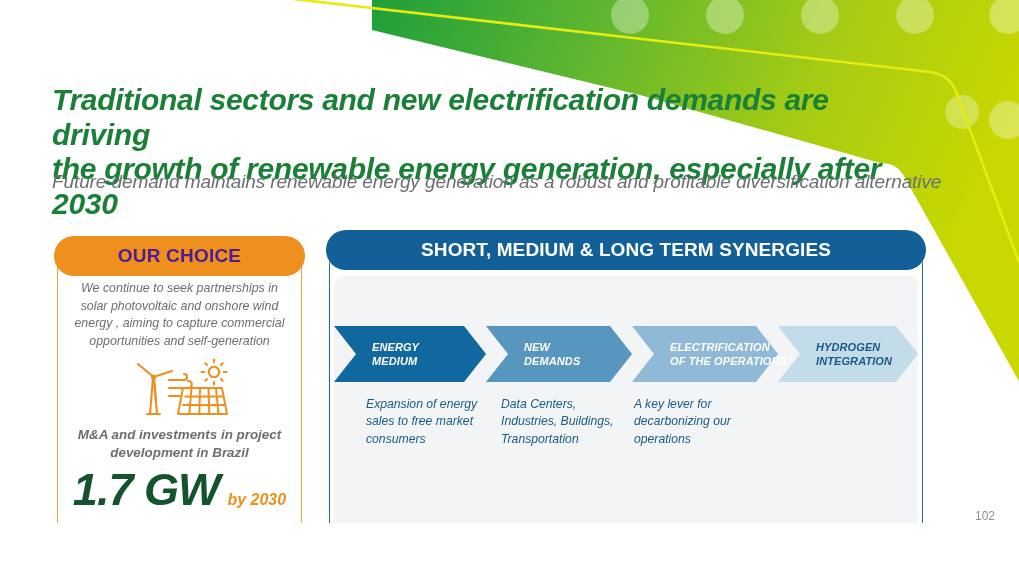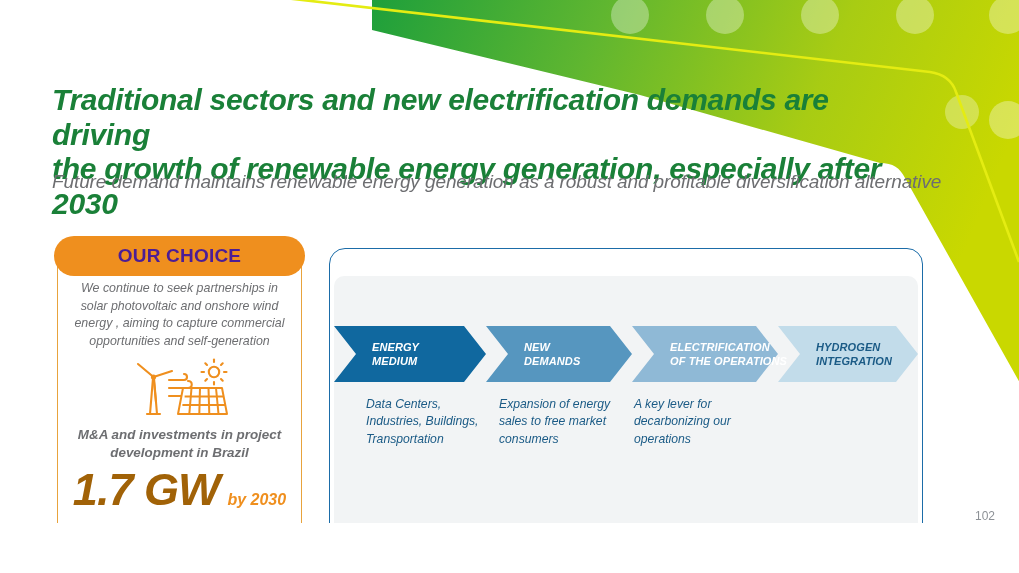--- a/index.html
+++ b/index.html
@@ -40,21 +40,21 @@
     line-height:1.42;padding:8px 12px 0 12px;
   }
   .icon-wrap{display:flex;justify-content:center;margin-top:8px;}
   .mna{
     font-size:13.4px;font-weight:bold;font-style:italic;color:#6d6e71;
     text-align:center;line-height:1.3;margin-top:10px;
   }
   .bignum-row{
     display:flex;align-items:baseline;justify-content:center;gap:8px;margin-top:6px;
   }
-  .bignum{font-size:45px;font-weight:bold;font-style:italic;color:#a16207;letter-spacing:-1px;line-height:1;}
+  .bignum{font-size:45px;font-weight:bold;font-style:italic;color:#14532d;letter-spacing:-1px;line-height:1;}
   .bysmall{font-size:16px;font-weight:bold;font-style:italic;color:#ef8f1e;}
 
   
   .card-right{
     position:absolute;left:329px;top:248px;width:594px;height:292px;
     border:1.6px solid #1b6ca8;border-radius:16px;background:#fff;box-sizing:border-box;
   }
   .card-right-head{
     position:absolute;left:326px;top:230px;width:600px;height:40px;
     background:#135f98;border-radius:20px;
@@ -173,20 +173,21 @@
 
     <div class="mna">M&amp;A and investments in project development in Brazil</div>
 
     <div class="bignum-row">
       <span class="bignum">1.7 GW</span>
       <span class="bysmall">by 2030</span>
     </div>
   </div>
 
   <div class="card-right"></div>
+  <div class="card-right-head">SHORT, MEDIUM &amp; LONG TERM SYNERGIES</div>
   <div class="inner-panel"></div>
 
   <div class="chev-row">
     <svg width="584" height="56" viewBox="0 0 584 56">
       <g id="chev-shapes">
           <path d="M 0,0 L 130,0 L 152,28 L 130,56 L 0,56 L 22,28 Z" fill="#10689f"></path>
           <path d="M 152,0 L 276,0 L 298,28 L 276,56 L 152,56 L 174,28 Z" fill="#5696bf"></path>
           <path d="M 298,0 L 422,0 L 444,28 L 422,56 L 298,56 L 320,28 Z" fill="#8fb9d6"></path>
           <path d="M 444,0 L 562,0 L 584,28 L 562,56 L 444,56 L 466,28 Z" fill="#c2dcea"></path>
         </g>
@@ -205,19 +206,19 @@
           <div>OF THE OPERATIONS</div>
         </div>
         <div class="chev-label" style="left: 482px; top: 15px; color: rgb(27, 91, 134);">
           <div>HYDROGEN</div>
           <div>INTEGRATION</div>
         </div>
       </div>
   </div>
 
   <div class="desc-row">
+    <div class="desc" style="width:135px">Expansion of energy sales to free market consumers</div>
     <div class="desc" style="width:133px">Data Centers, Industries, Buildings, Transportation</div>
-    <div class="desc" style="width:135px">Expansion of energy sales to free market consumers</div>
     <div class="desc" style="width:140px">A key lever for decarbonizing our operations</div>
   </div>
 
   <div class="pagenum">102</div>
 </div>
 
 </body></html>

